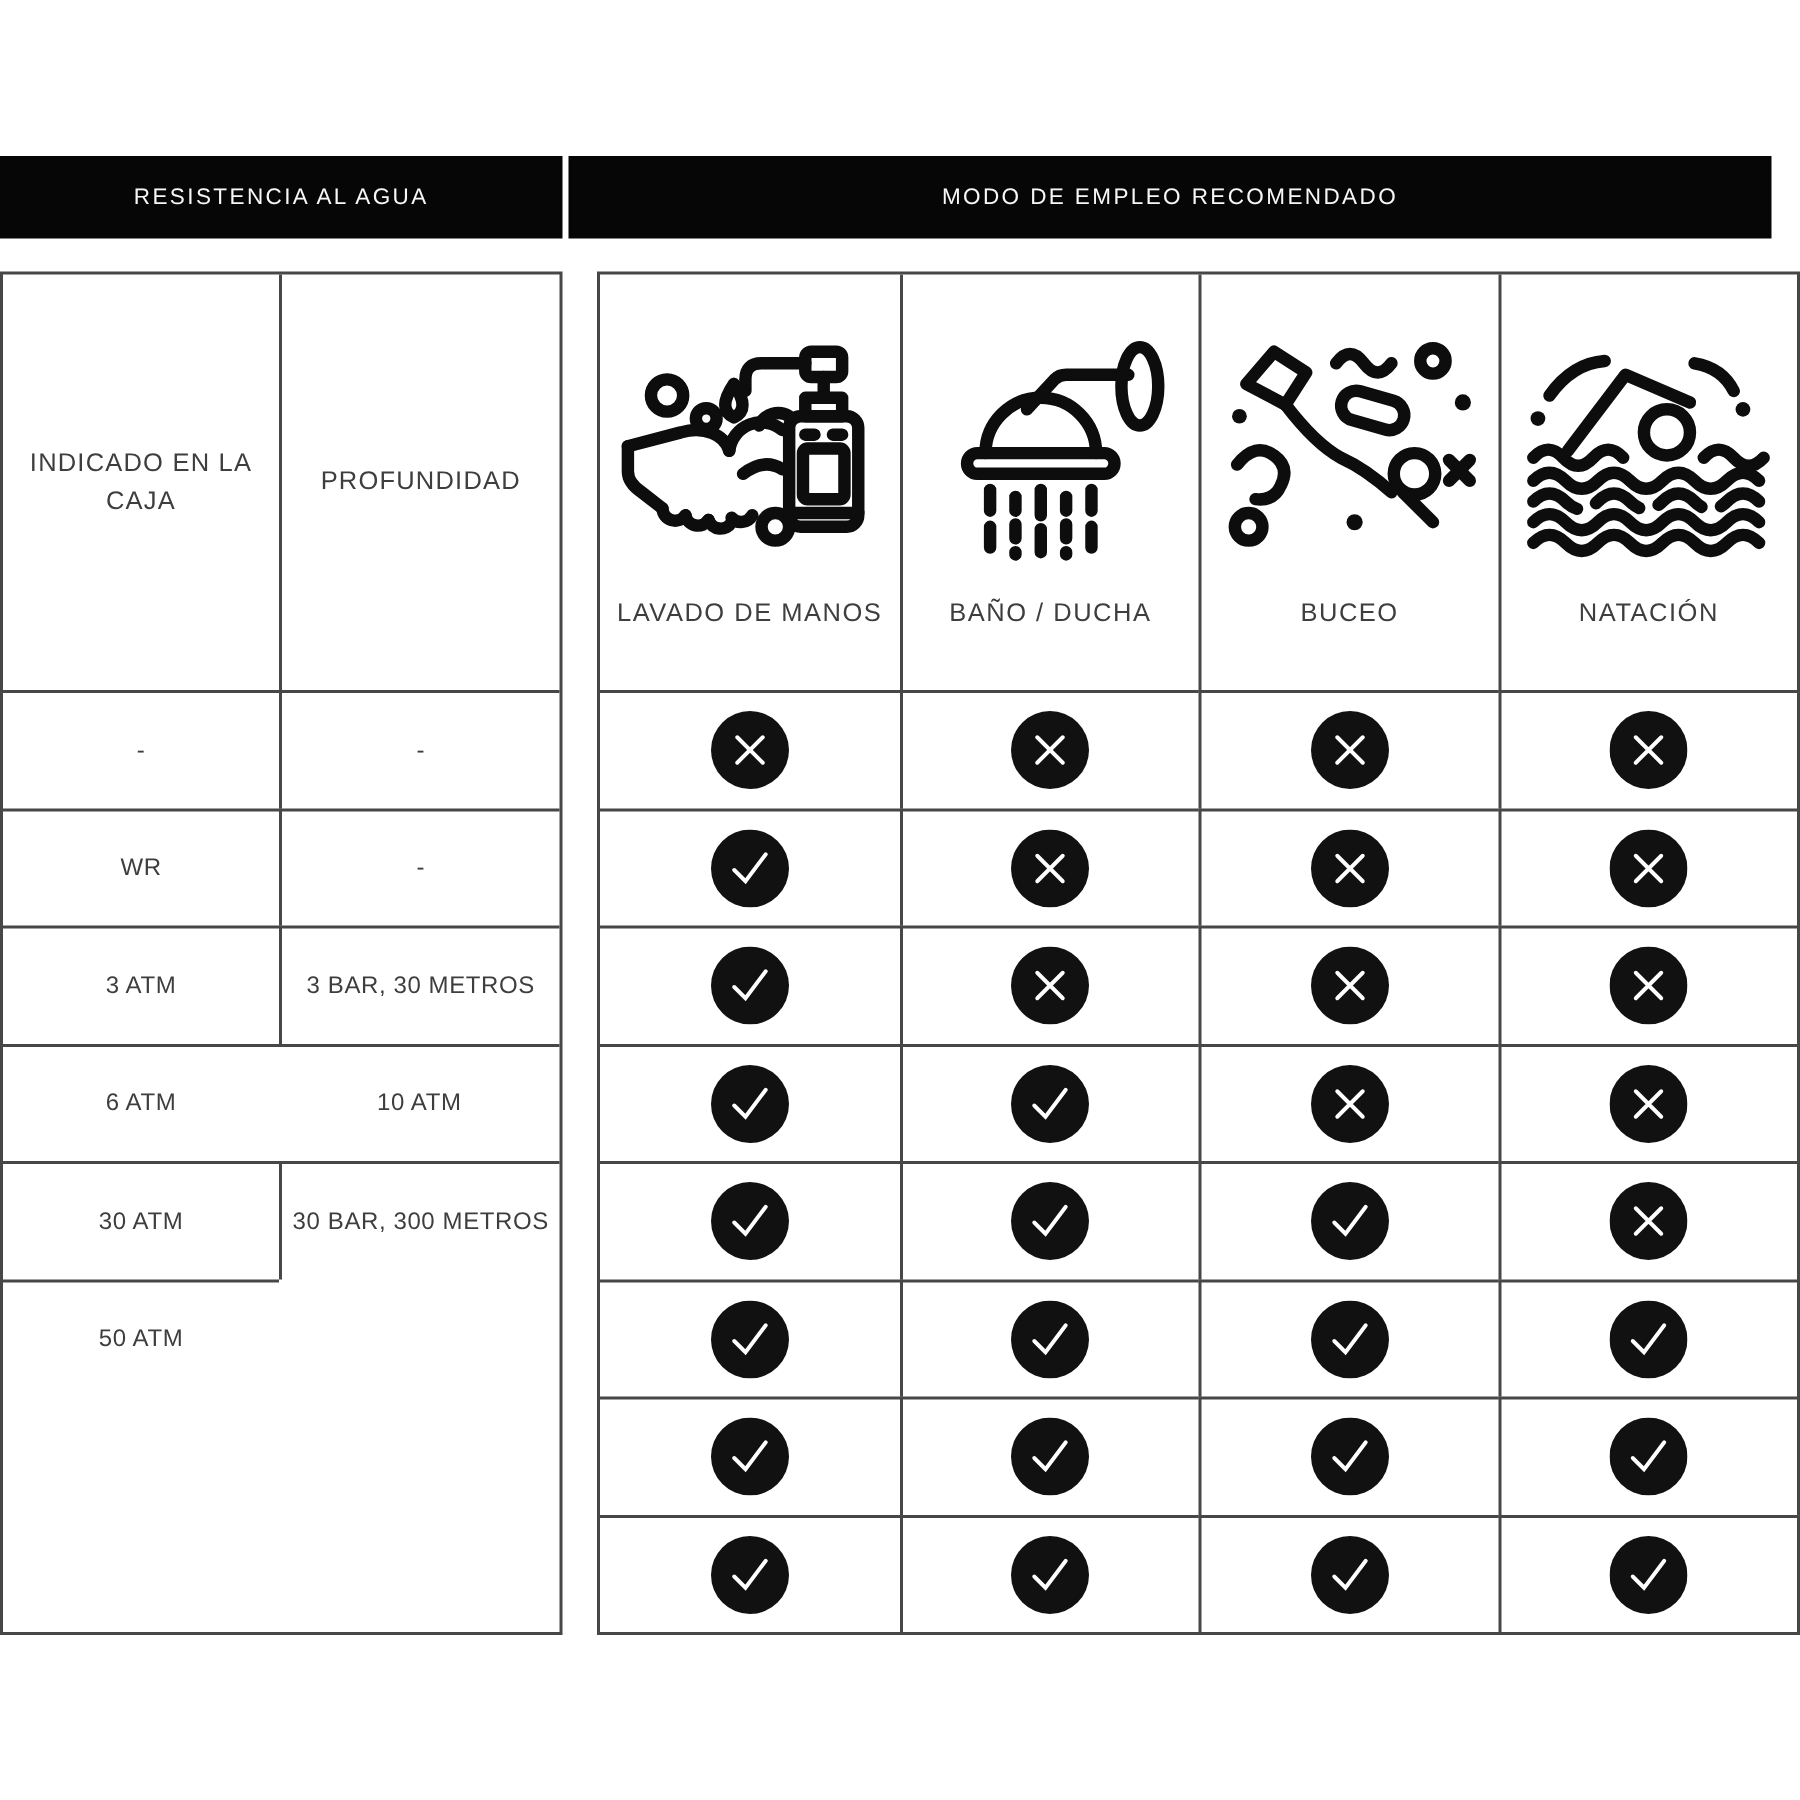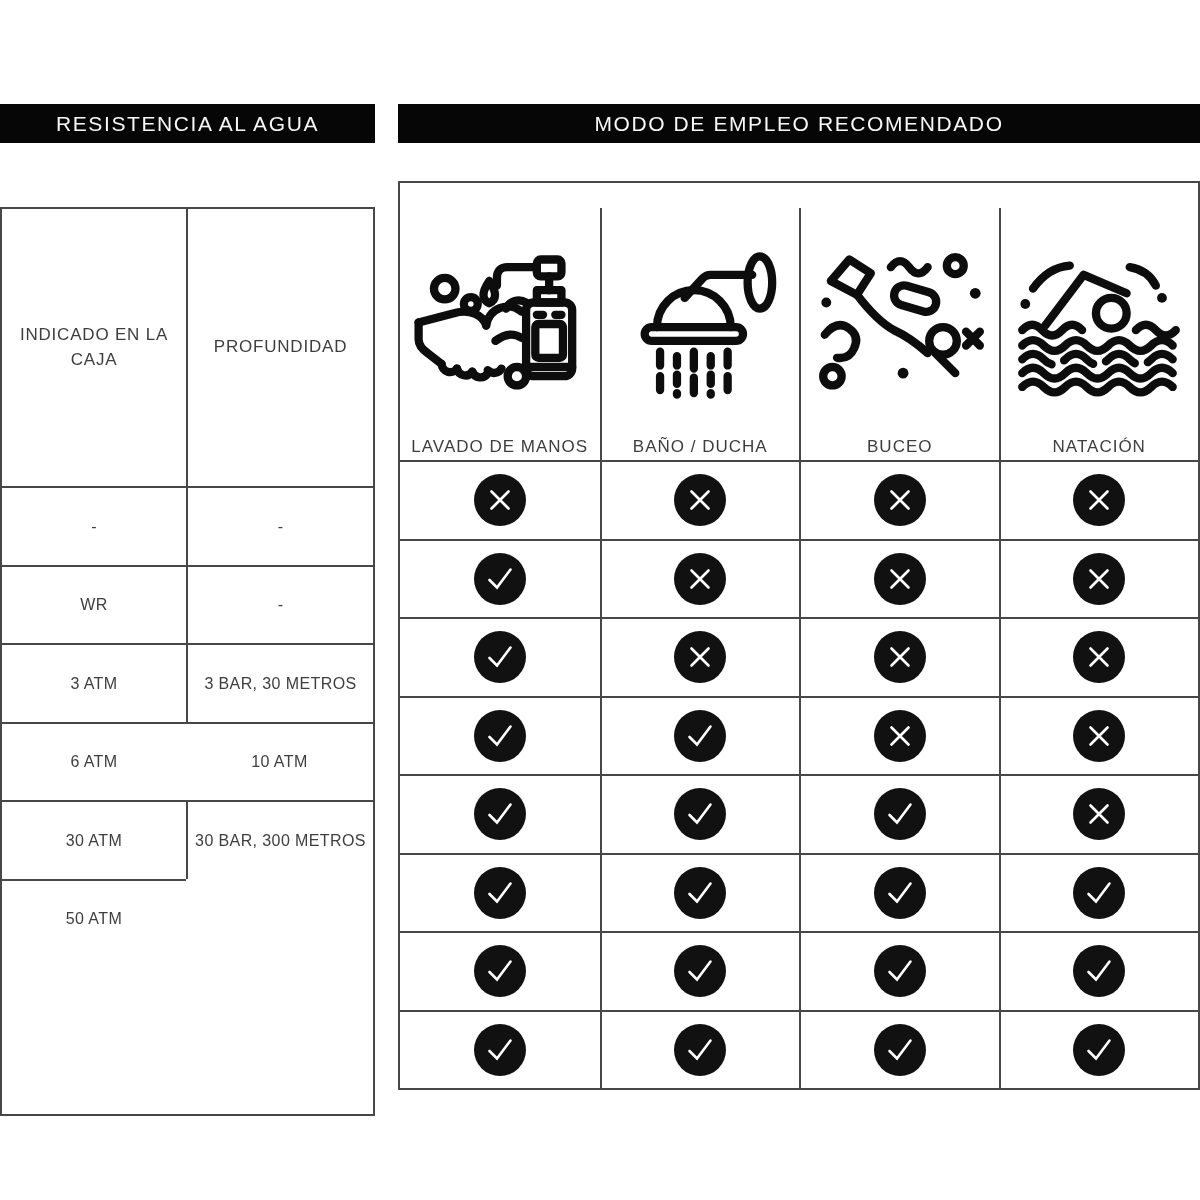--- a/index.html
+++ b/index.html
@@ -3,40 +3,40 @@
 <meta charset="utf-8">
 <style>
   :root{
     --bar-bg:#060606; --bar-text:#f7f7f7; --border:#474747; --text:#3e3e3e;
     --icon-stroke:#0d0d0d; --mark-circle:#111111; --mark-glyph:#ffffff; --page-bg:#ffffff;
   }
   *{margin:0;padding:0;box-sizing:border-box;}
   body{background:#fff;font-family:"Liberation Sans",sans-serif;}
   #canvas{position:relative;width:1200px;height:1200px;background:var(--page-bg);overflow:hidden;}
 
-  .header-bar{position:absolute;top:104px;height:39px;background:var(--bar-bg);
+  .header-bar{position:absolute;top:104px;height:55px;background:var(--bar-bg);
     color:var(--bar-text);display:flex;align-items:center;justify-content:center;
-    font-size:21px;letter-spacing:1.6px;font-weight:400;text-align:right;}
+    font-size:15px;letter-spacing:1.6px;font-weight:400;text-align:right;}
   #left-header{left:0;width:375px;}
-  #right-header{left:398px;width:802px;}
+  #right-header{left:379px;width:802px;}
 
   .grid-table{position:absolute;top:181px;height:909px;border:2px solid var(--border);
     display:grid;background:var(--page-bg);}
   #left-table{left:0;width:375px;grid-template-columns:184px 1fr;
-    grid-template-rows:277px repeat(8,1fr);margin-top:26px;}
+    grid-template-rows:277px repeat(8,1fr);}
   #right-table{left:398px;width:802px;grid-template-columns:repeat(4,1fr);
     grid-template-rows:277px repeat(8,1fr);}
 
   .cell{display:flex;align-items:center;justify-content:center;text-align:center;
     color:var(--text);font-size:16px;letter-spacing:0.4px;line-height:1.45;}
   .cell.bl{border-left:2px solid var(--border);}
   .cell.bt{border-top:2px solid var(--border);}
   .col-head{font-size:17px;letter-spacing:0.8px;padding:0 14px;}
 
-  .icon-head{flex-direction:column;justify-content:space-between;padding-top:32px;margin-top:25px;}
+  .icon-head{flex-direction:column;justify-content:flex-start;padding-top:32px;}
   .pict{width:172px;height:168px;display:block;}
   .pict path,.pict rect,.pict circle,.pict ellipse,.pict polyline{
     fill:none;stroke:var(--icon-stroke);stroke-width:5.4;stroke-linecap:round;stroke-linejoin:round;}
   .pict .dot{fill:var(--icon-stroke);stroke:none;}
   .icon-label{margin-top:14px;font-size:17px;letter-spacing:1px;color:var(--text);}
 
   .mark{width:52px;height:52px;display:block;}
   .mark circle{fill:var(--mark-circle);}
   .mark path{fill:none;stroke:var(--mark-glyph);stroke-width:2.6;stroke-linecap:round;}
 </style>

